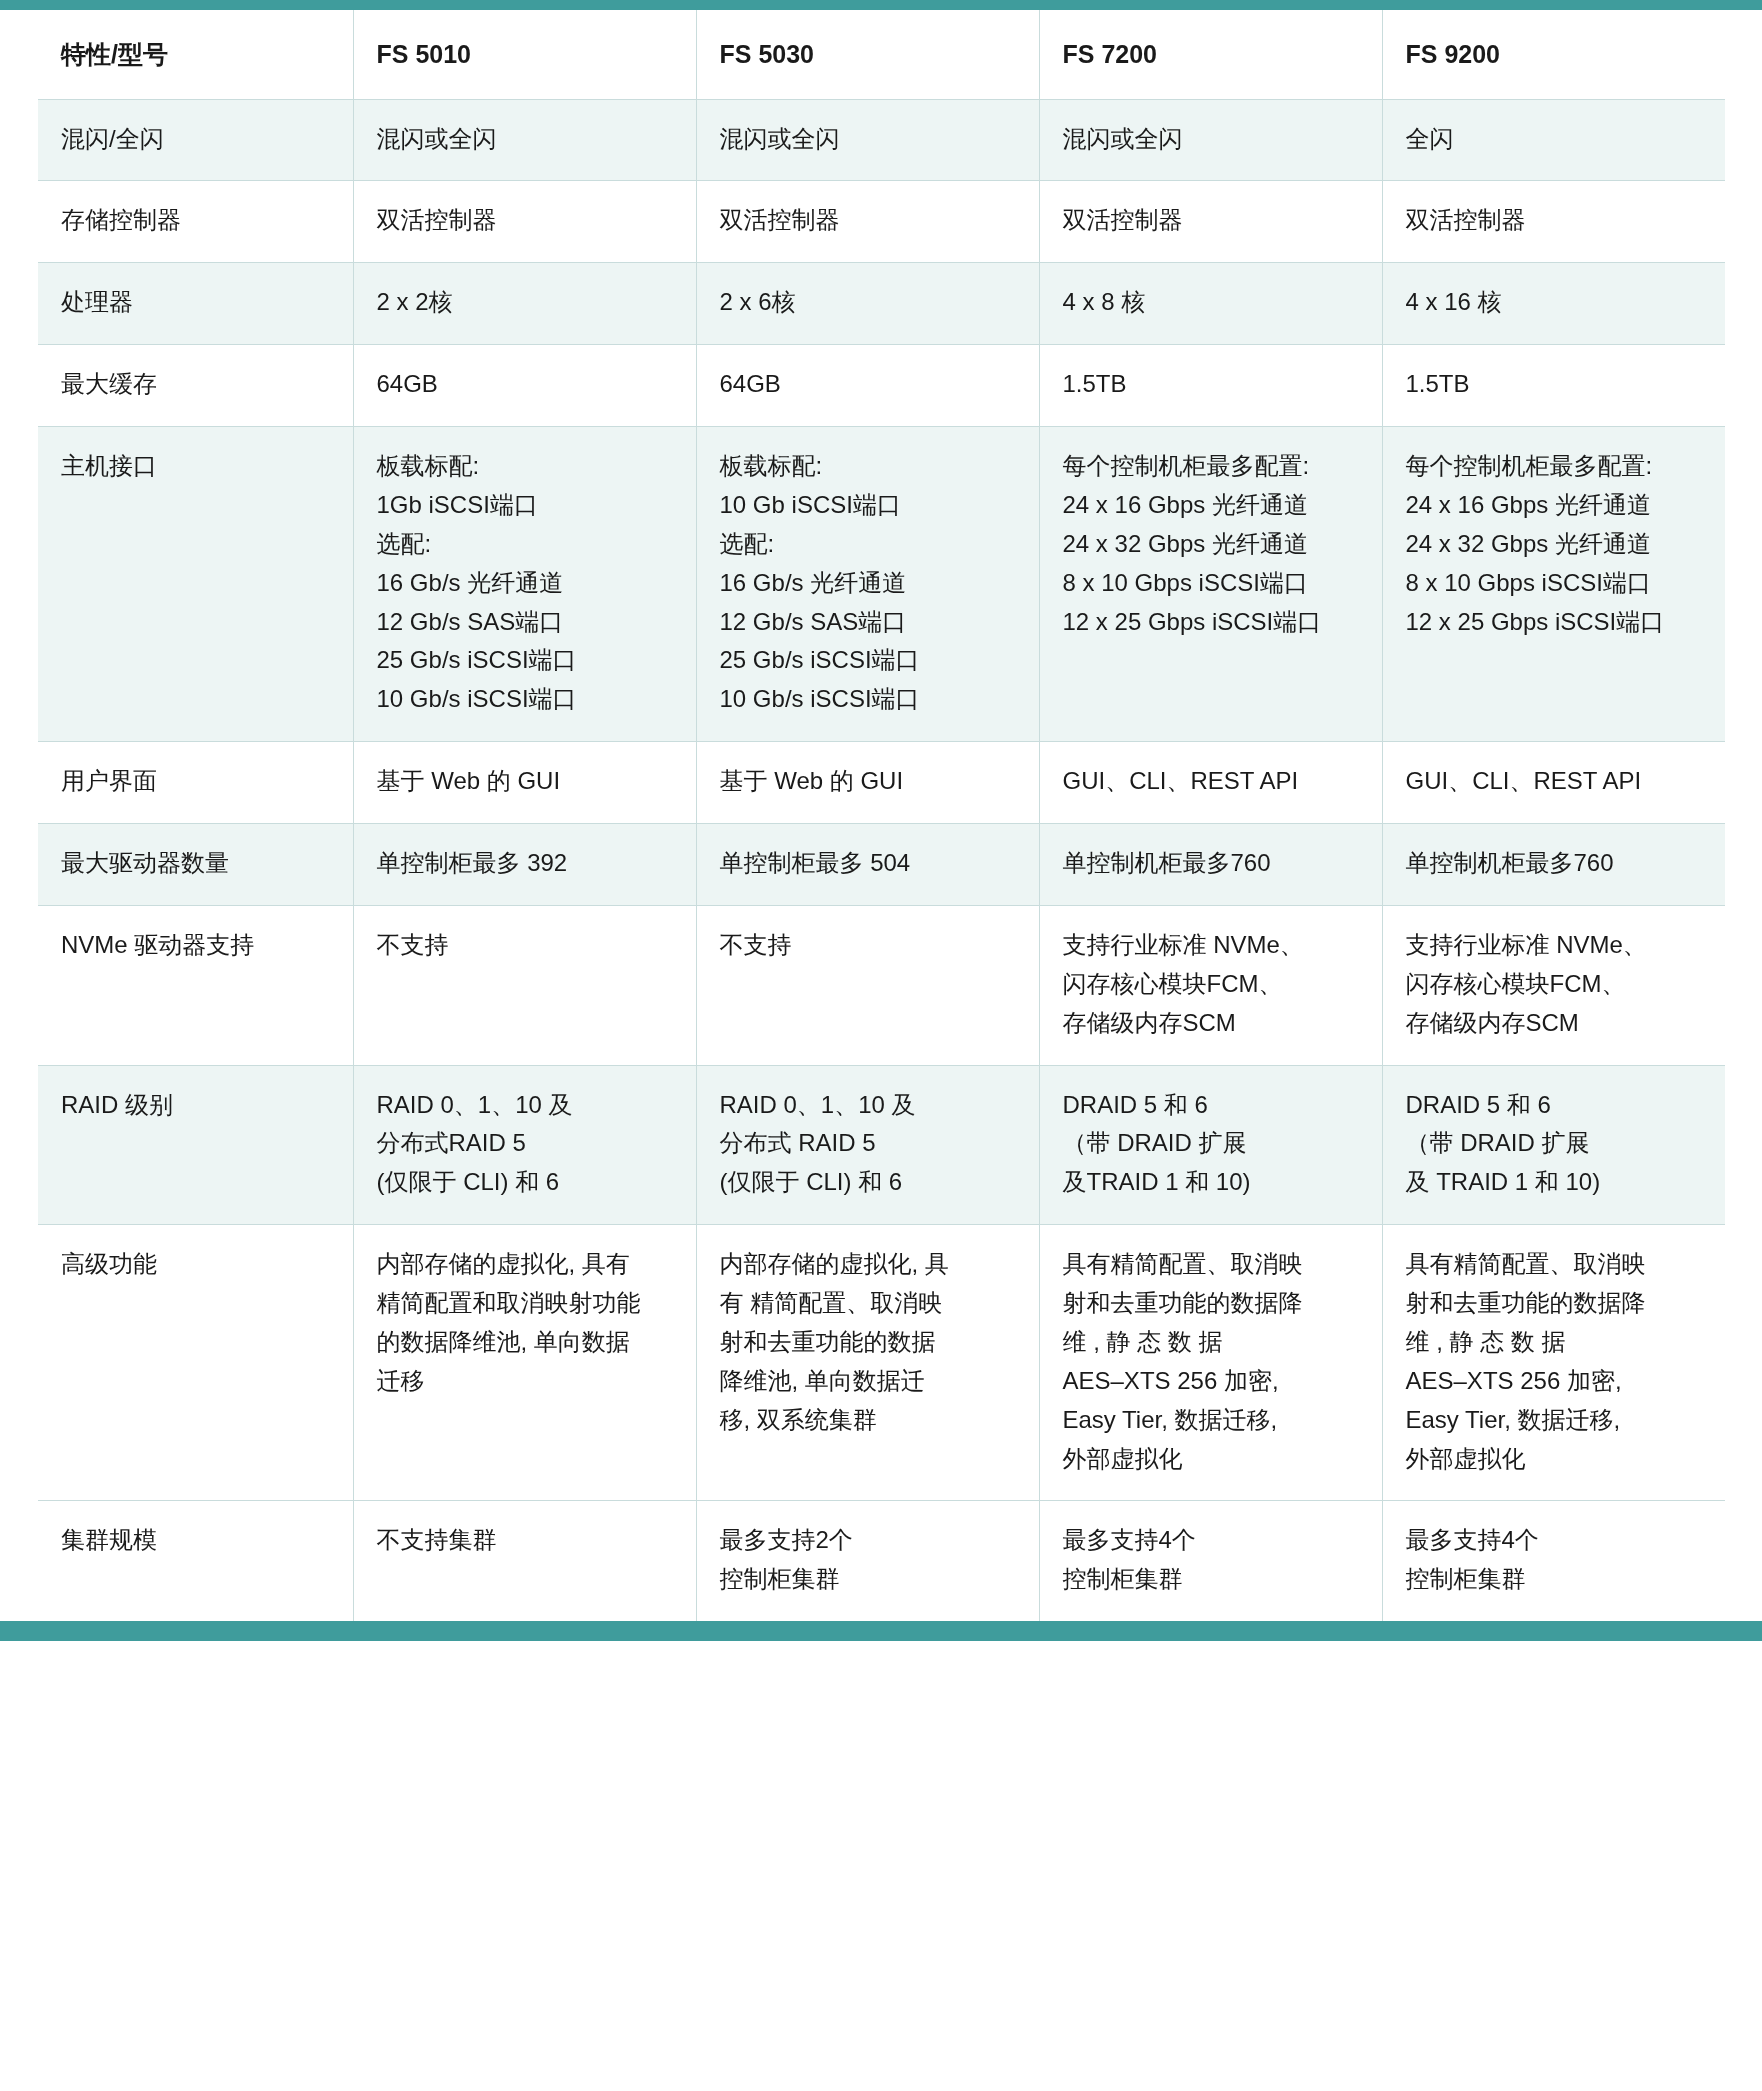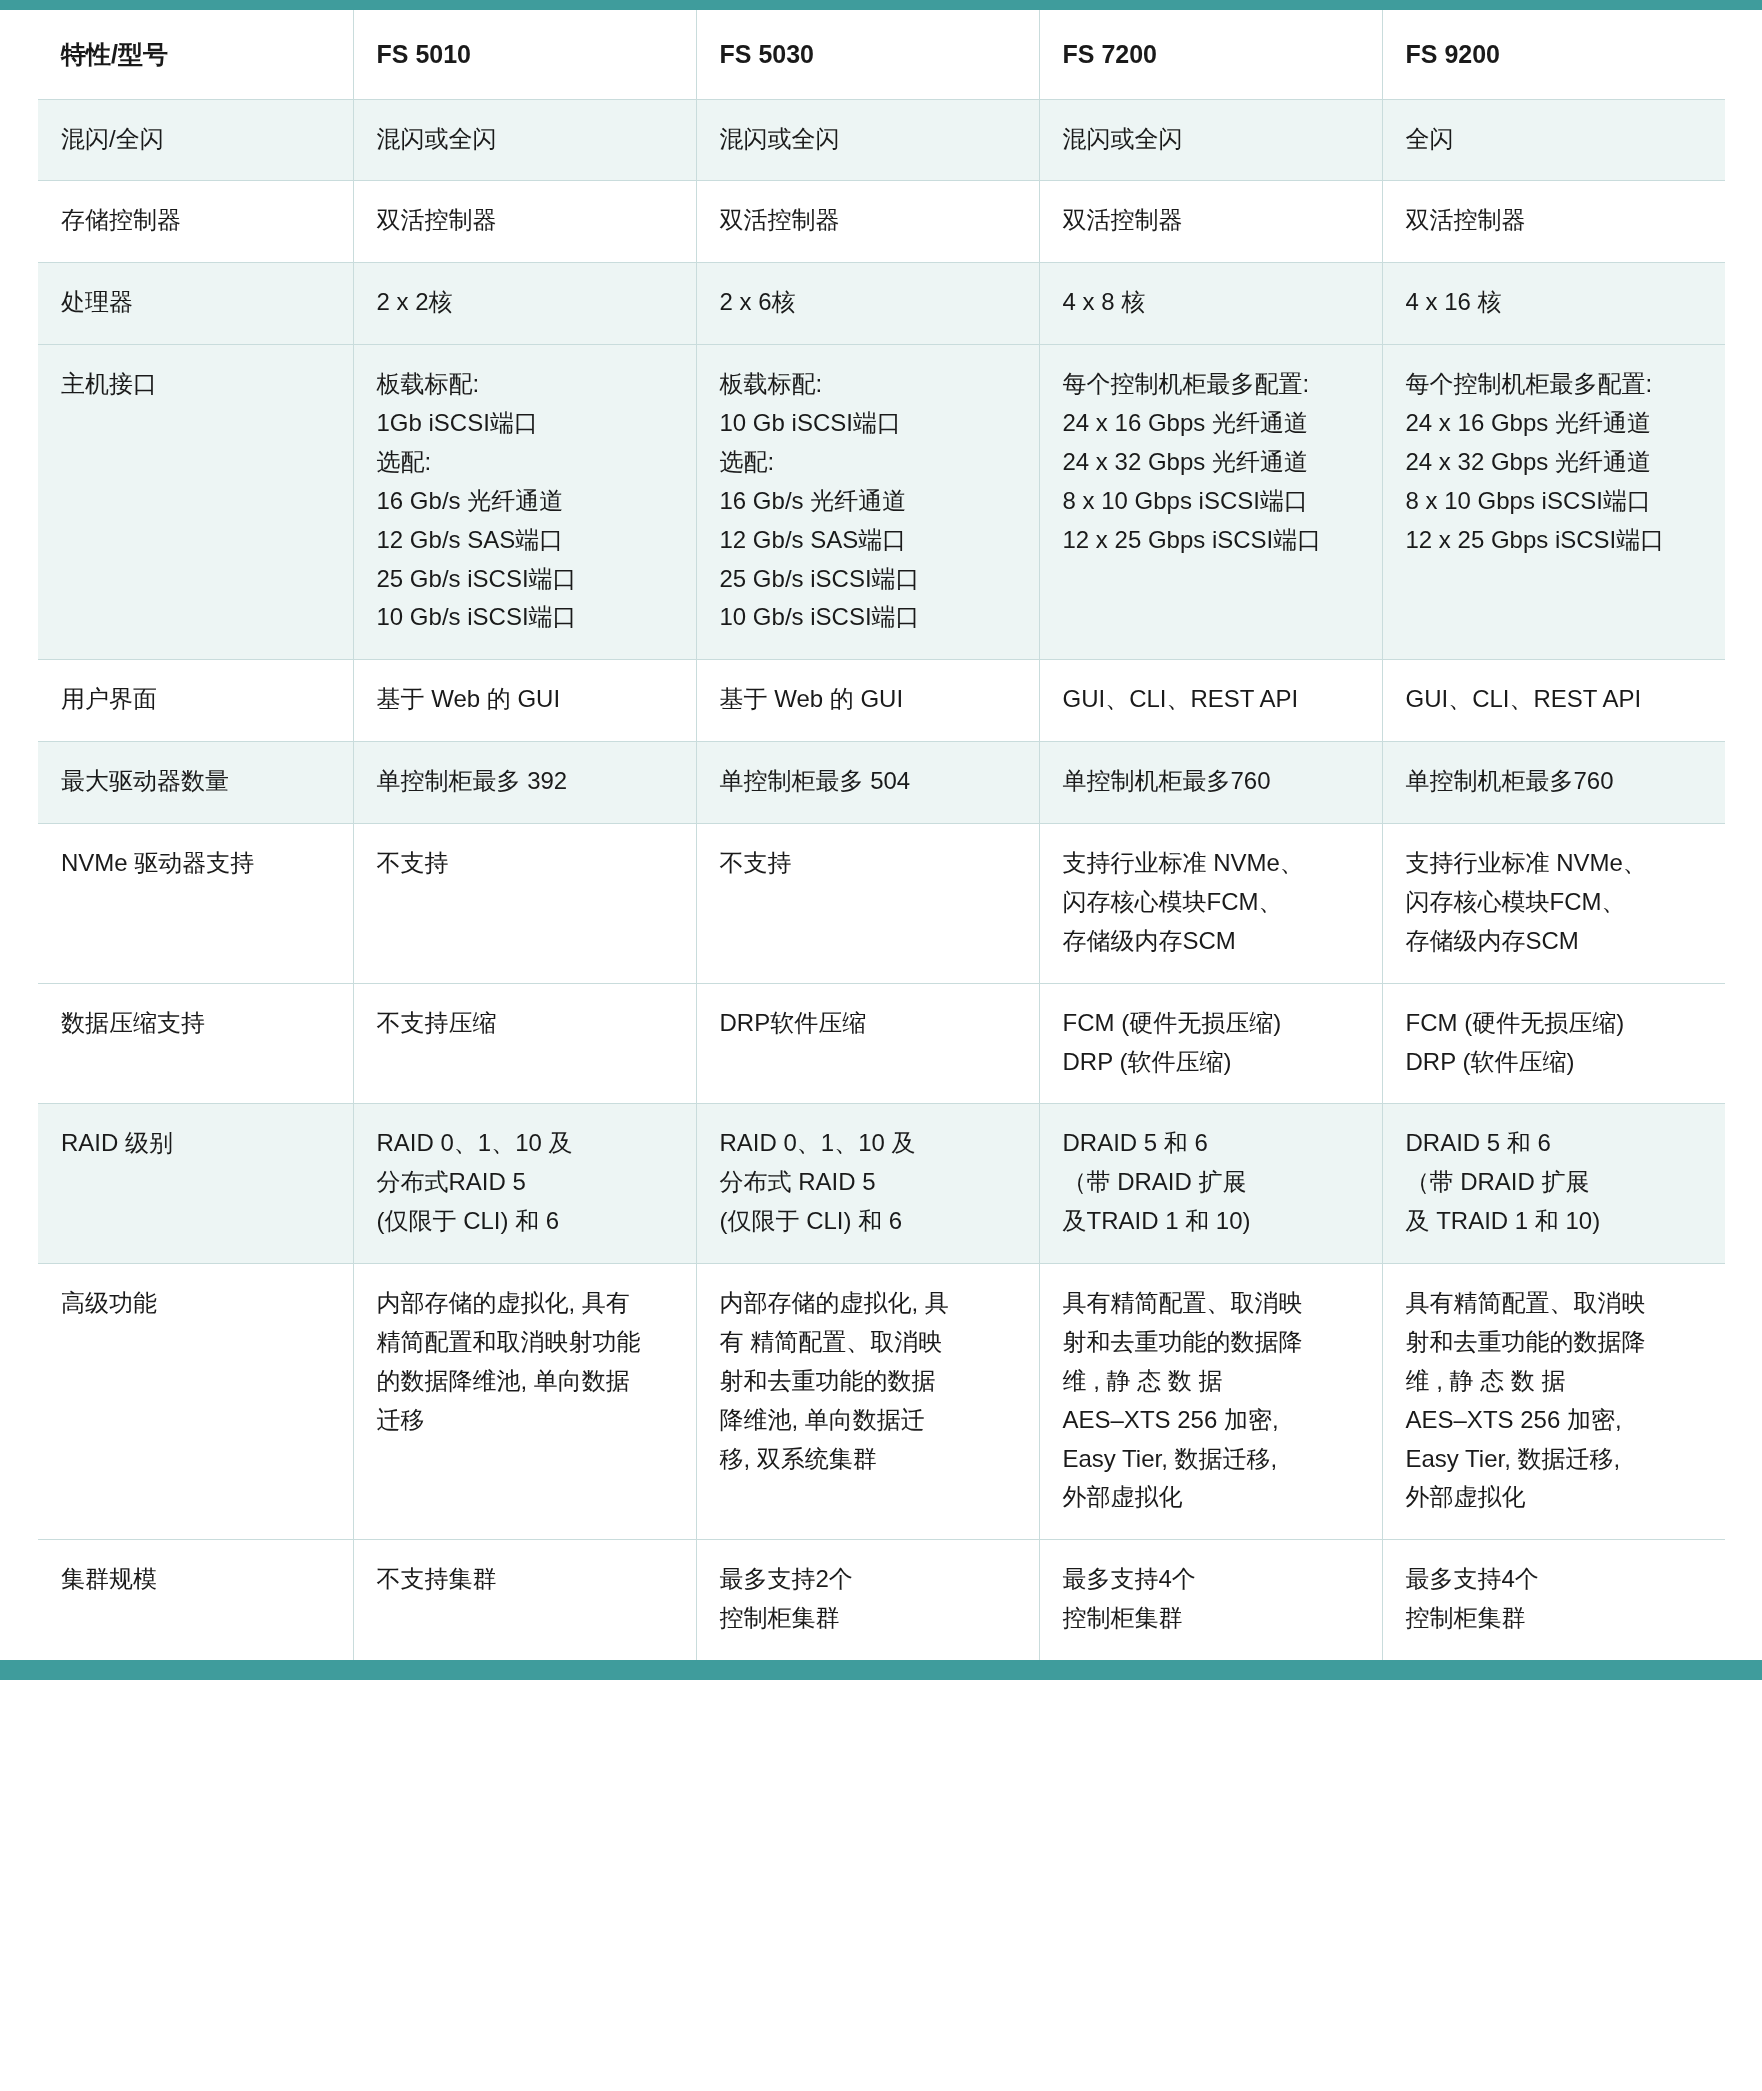--- a/index.html
+++ b/index.html
@@ -141,20 +141,35 @@
           <td class="sep">
             <span class="cellline">2 x 6核</span>
           </td>
           <td class="sep">
             <span class="cellline">4 x 8 核</span>
           </td>
           <td class="sep">
             <span class="cellline">4 x 16 核</span>
           </td>
         </tr>
+        <tr class="row plain">
+          <td class="feature">最大缓存</td>
+          <td class="sep">
+            <span class="cellline">64GB</span>
+          </td>
+          <td class="sep">
+            <span class="cellline">64GB</span>
+          </td>
+          <td class="sep">
+            <span class="cellline">1.5TB</span>
+          </td>
+          <td class="sep">
+            <span class="cellline">1.5TB</span>
+          </td>
+        </tr>
         <tr class="row shade">
           <td class="feature">主机接口</td>
           <td class="sep">
             <span class="cellline">板载标配:</span>
             <span class="cellline">1Gb iSCSI端口</span>
             <span class="cellline">选配:</span>
             <span class="cellline">16 Gb/s 光纤通道</span>
             <span class="cellline">12 Gb/s SAS端口</span>
             <span class="cellline">25 Gb/s iSCSI端口</span>
             <span class="cellline">10 Gb/s iSCSI端口</span>
@@ -225,37 +240,20 @@
             <span class="cellline">支持行业标准 NVMe、</span>
             <span class="cellline">闪存核心模块FCM、</span>
             <span class="cellline">存储级内存SCM</span>
           </td>
           <td class="sep">
             <span class="cellline">支持行业标准 NVMe、</span>
             <span class="cellline">闪存核心模块FCM、</span>
             <span class="cellline">存储级内存SCM</span>
           </td>
         </tr>
-        <tr class="row plain">
-          <td class="feature">数据压缩支持</td>
-          <td class="sep">
-            <span class="cellline">不支持压缩</span>
-          </td>
-          <td class="sep">
-            <span class="cellline">DRP软件压缩</span>
-          </td>
-          <td class="sep">
-            <span class="cellline">FCM (硬件无损压缩)</span>
-            <span class="cellline">DRP (软件压缩)</span>
-          </td>
-          <td class="sep">
-            <span class="cellline">FCM (硬件无损压缩)</span>
-            <span class="cellline">DRP (软件压缩)</span>
-          </td>
-        </tr>
         <tr class="row shade">
           <td class="feature">RAID 级别</td>
           <td class="sep">
             <span class="cellline">RAID 0、1、10 及</span>
             <span class="cellline">分布式RAID 5</span>
             <span class="cellline">(仅限于 CLI) 和 6</span>
           </td>
           <td class="sep">
             <span class="cellline">RAID 0、1、10 及</span>
             <span class="cellline">分布式 RAID 5</span>

